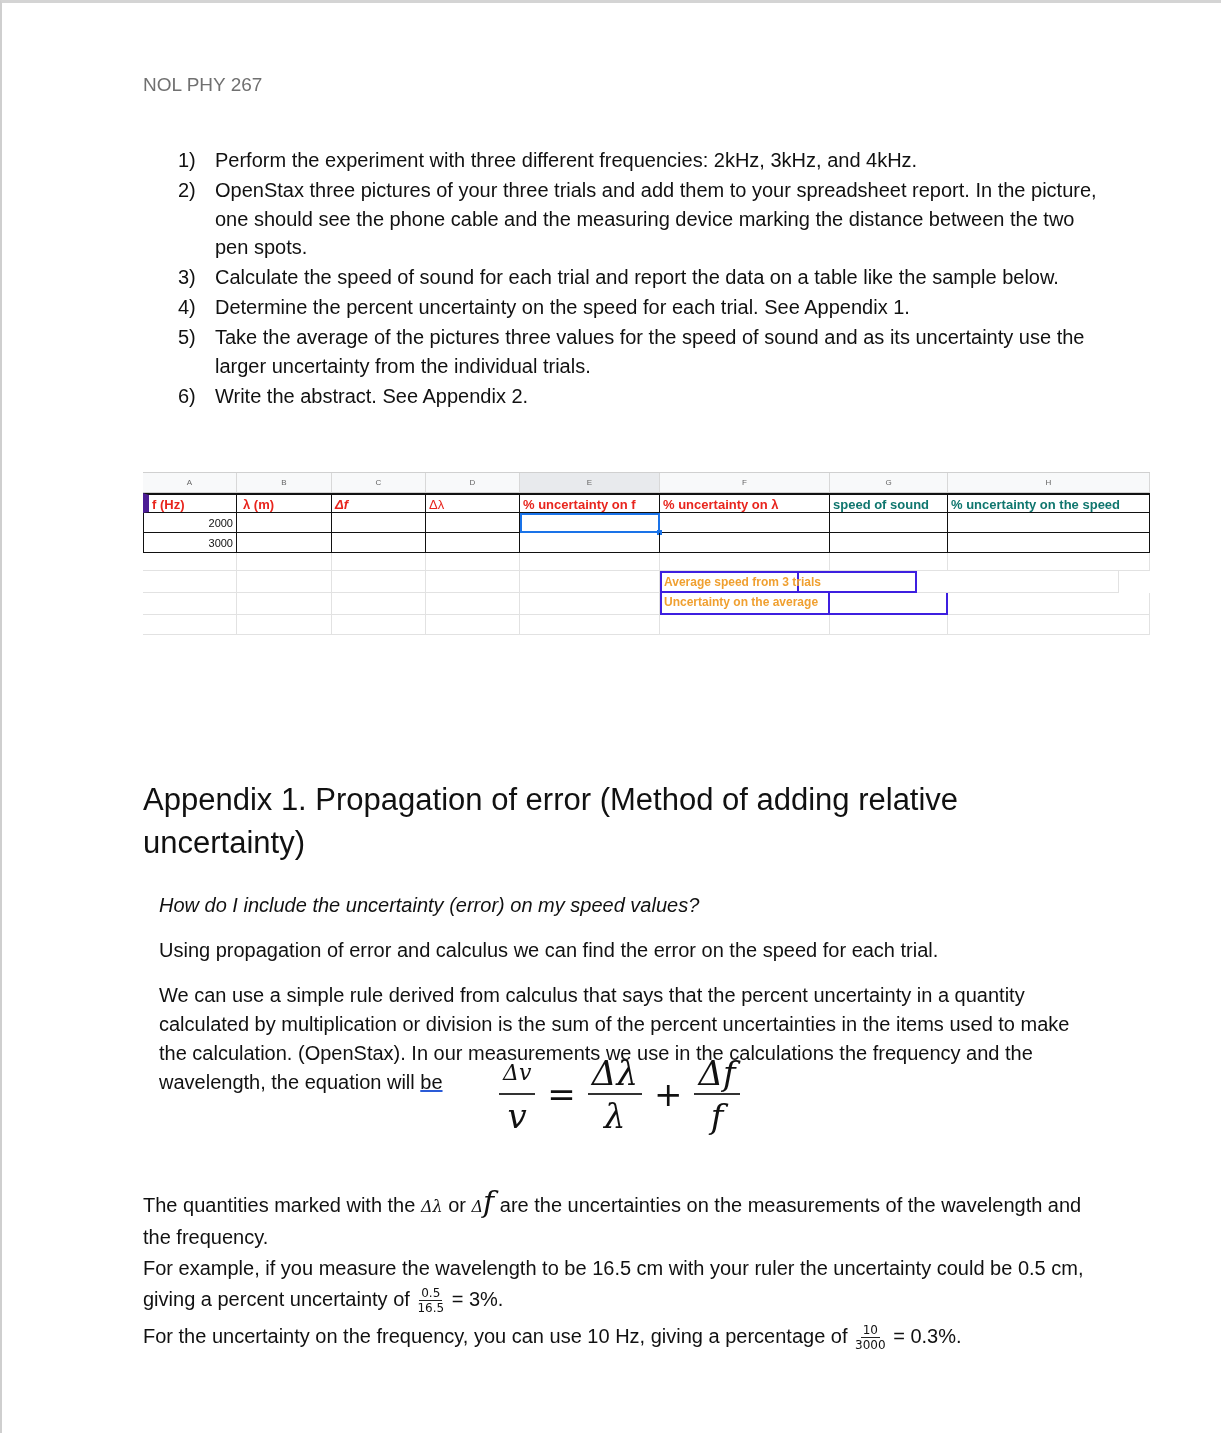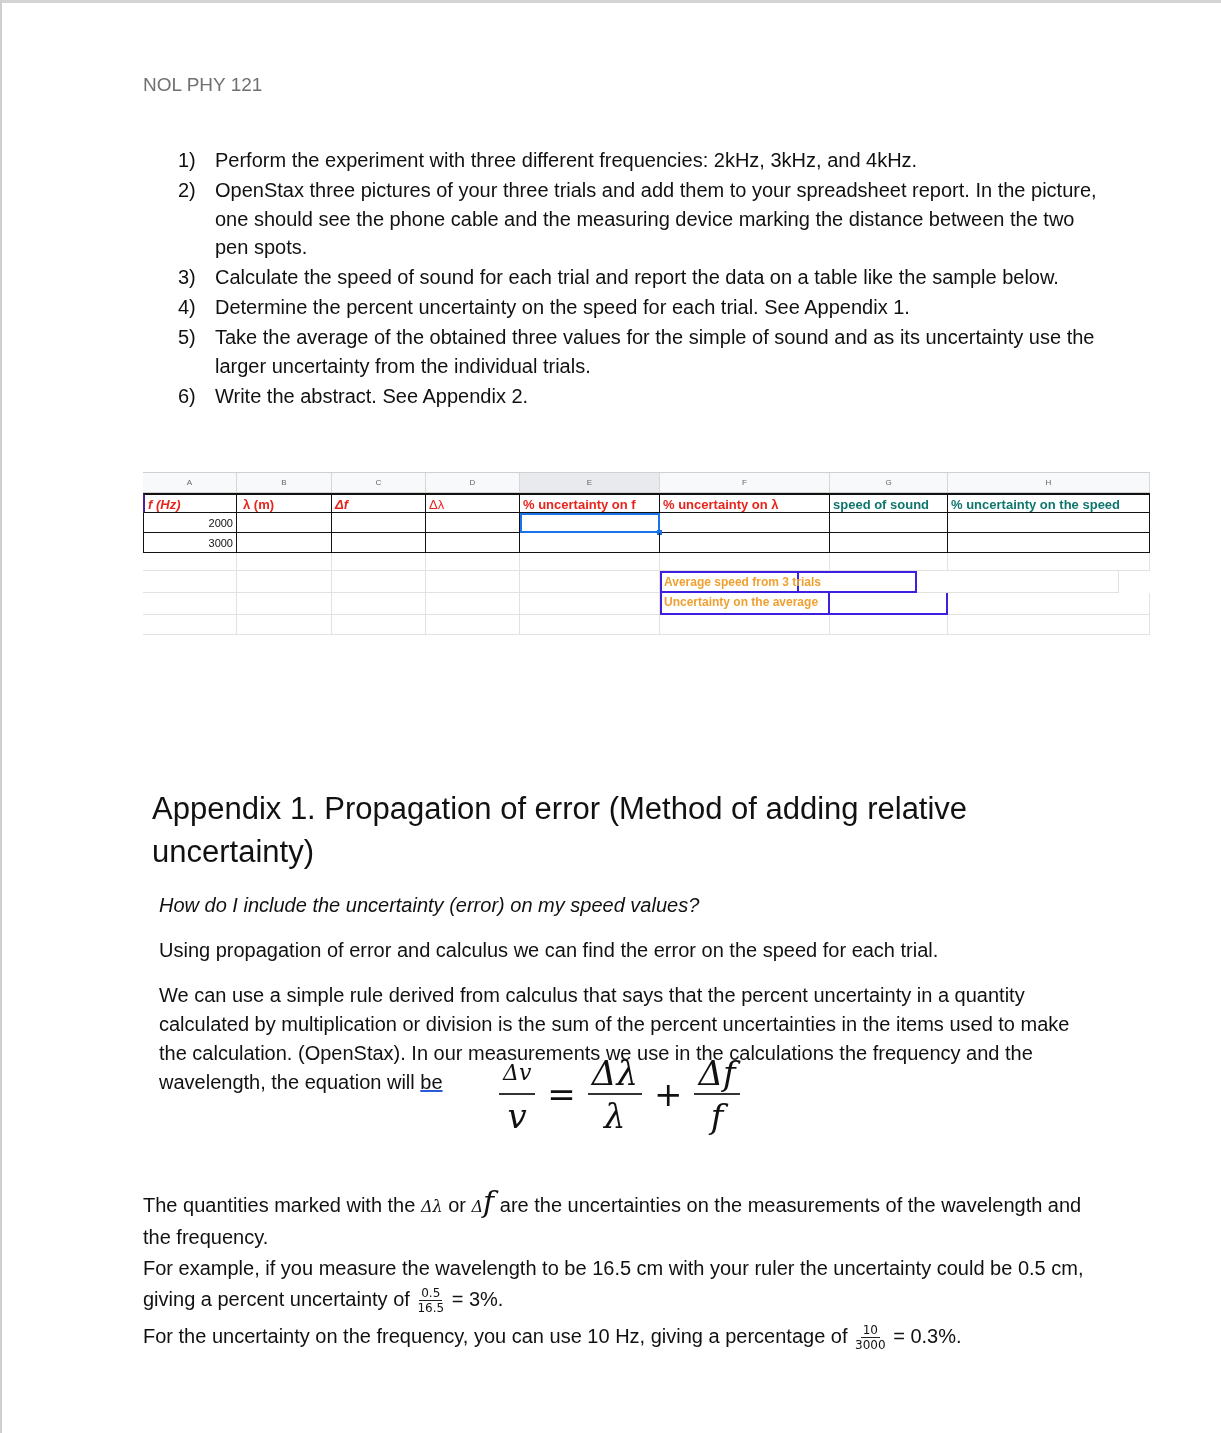--- a/index.html
+++ b/index.html
@@ -21,32 +21,32 @@
 
   
   .sheet { position: absolute; left: 143px; top: 472px; width: 1007px; }
   .colhdr { display: flex; height: 19px; background: #f8f9fa; border-top: 1px solid #d0d0d0; border-bottom: 1px solid #d0d0d0; }
   .colhdr div { font-size: 8px; color: #666; text-align: center; line-height: 19px; border-right: 1px solid #d8d8d8; box-sizing: border-box; }
   .colhdr div.sel { background: #e8eaed; }
   .grid-row { display: flex; height: 20px; position: relative; }
   .grid-row .c { border-right: 1px solid #e2e2e2; border-bottom: 1px solid #e2e2e2; box-sizing: border-box; font-size: 12px; line-height: 20px; overflow: visible; white-space: nowrap; }
   .title-cell { color: #3d1fe0; font-weight: bold; padding-left: 3px; }
   .hdr-row .c { border-top: 2px solid #111; border-bottom: 1px solid #111; border-right: 1px solid #111; font-weight: bold; font-size: 13px; padding-left: 3px; }
-  .hdr-row .c:first-child { border-left: 2px solid #4c1d95; font-style: italic; }
+  .hdr-row .c:first-child { border-left: 6px solid #4c1d95; }
   .red { color: #e8251d; }
   .blue { color: #0f766e; }
   .data-row .c { border-bottom: 1px solid #111; border-right: 1px solid #111; }
   .data-row .c:first-child { border-left: 1px solid #111; text-align: right; padding-right: 3px; font-size: 11px; }
   .data-row.last .c { border-bottom: 1.5px solid #111; }
   .sel-cell { outline: 2px solid #1a73e8; outline-offset: -2px; position: relative; }
   .sel-handle { position: absolute; right: -3px; bottom: -3px; width: 5px; height: 5px; background: #1a73e8; }
   .avg-box { border: 2px solid #3d1fe0 !important; color: #f0a030; font-weight: bold; font-size: 11px; padding-left: 2px; }
   .avg-val { border: 2px solid #3d1fe0 !important; border-left: none !important; }
 
-  .appendix-title { position: absolute; left: 143px; top: 778px; width: 900px; font-size: 31px; line-height: 43px; color: #111; margin: 9px; font-weight: normal; }
+  .appendix-title { position: absolute; left: 143px; top: 778px; width: 900px; font-size: 31px; line-height: 43px; color: #111; margin: 0; font-weight: normal; }
   .body-text { position: absolute; left: 143px; top: 875px; width: 950px; font-size: 20px; line-height: 29px; }
   .body-text p { margin: 16px; }
   .italic { font-style: italic; }
   .underline-be { text-decoration: underline; text-decoration-color: #2a5bd7; text-decoration-thickness: 2px; }
 
   .equation { position: absolute; left: 493px; top: 1053px; display: flex; align-items: center; font-family: "DejaVu Serif", serif; font-style: italic; }
   .frac { display: inline-flex; flex-direction: column; align-items: center; margin: 0 6px; }
   .frac .num-part { border-bottom: 2px solid #333; padding: 0 4px; line-height: 40px; font-size: 34px; }
   .frac .den-part { line-height: 42px; font-size: 34px; }
   .frac.small-num .num-part { font-size: 22px; }
@@ -57,42 +57,42 @@
   .inl-sym { font-family: "DejaVu Serif", serif; font-style: italic; font-size: 16px; }
   .inl-big { font-family: "DejaVu Serif", serif; font-style: italic; font-size: 30px; line-height: 20px; }
   .ifrac { display: inline-flex; flex-direction: column; align-items: center; vertical-align: middle; font-family: "DejaVu Sans", sans-serif; font-size: 12px; line-height: 14px; margin: 0 2px; }
   .ifrac .t { border-bottom: 1px solid #222; padding: 0 2px; }
 </style>
 </head>
 <body>
 
 <div class="page-frame"></div>
 
-<div class="header-course">NOL PHY 121</div>
+<div class="header-course">NOL PHY 267</div>
 
 <ol class="steps">
   <li>
       <span class="num">1)</span>
       <span class="txt">Perform the experiment with three different frequencies: 2kHz, 3kHz, and 4kHz.</span>
     </li>
   <li>
       <span class="num">2)</span>
       <span class="txt">OpenStax three pictures of your three trials and add them to your spreadsheet report. In the picture, one should see the phone cable and the measuring device marking the distance between the two pen spots.</span>
     </li>
   <li>
       <span class="num">3)</span>
       <span class="txt">Calculate the speed of sound for each trial and report the data on a table like the sample below.</span>
     </li>
   <li>
       <span class="num">4)</span>
       <span class="txt">Determine the percent uncertainty on the speed for each trial. See Appendix 1.</span>
     </li>
   <li>
       <span class="num">5)</span>
-      <span class="txt">Take the average of the obtained three values for the simple of sound and as its uncertainty use the larger uncertainty from the individual trials.</span>
+      <span class="txt">Take the average of the pictures three values for the speed of sound and as its uncertainty use the larger uncertainty from the individual trials.</span>
     </li>
   <li>
       <span class="num">6)</span>
       <span class="txt">Write the abstract. See Appendix 2.</span>
     </li>
 </ol>
 
 <div class="sheet">
   <div class="colhdr">
     <div style="width:94px">A</div>

